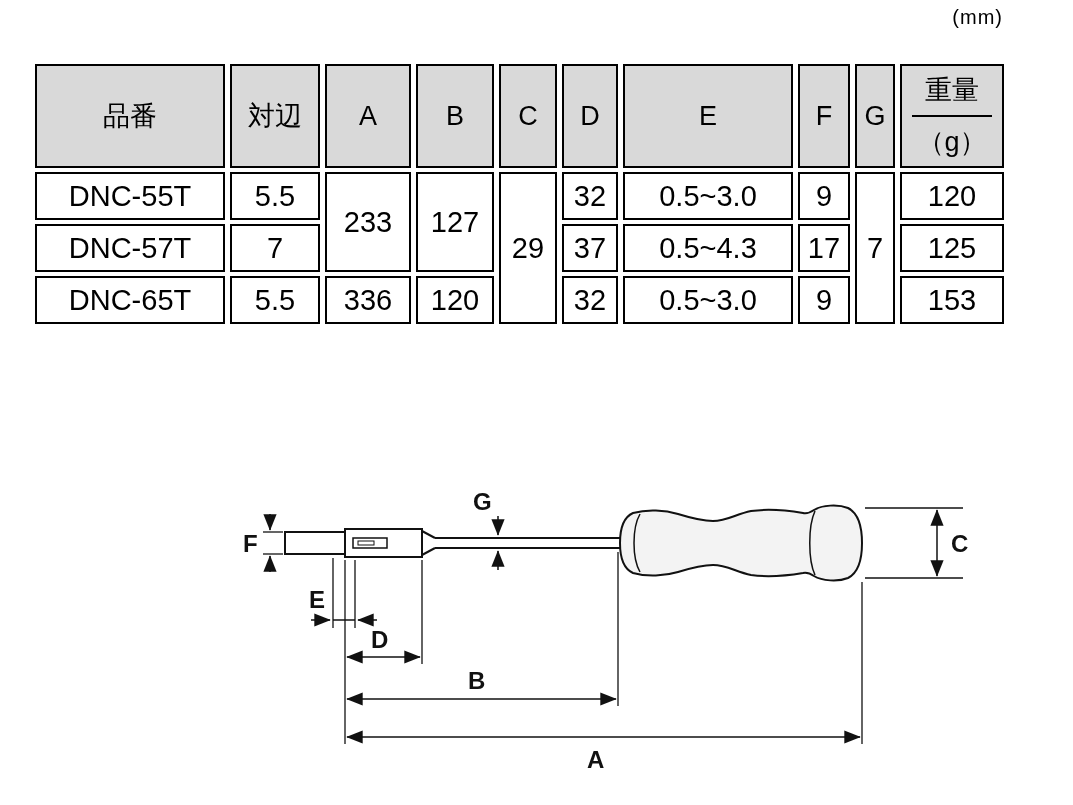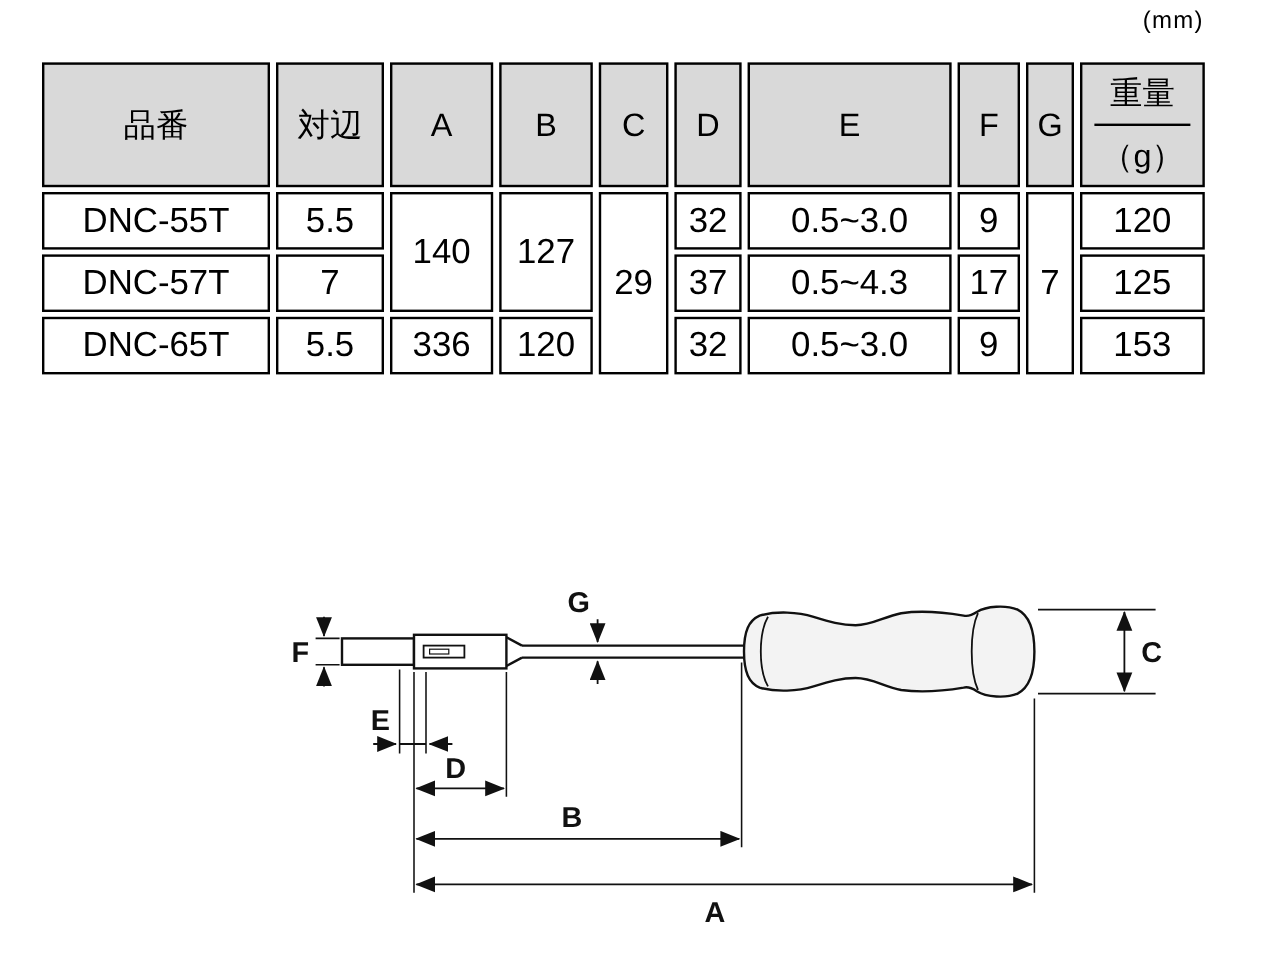--- a/index.html
+++ b/index.html
@@ -15,21 +15,21 @@
 
   .unit-label {
     position: absolute;
     top: 6px; right: 70px;
     font-size: 20px;
     letter-spacing: 1px;
   }
 
   table.spec {
     position: absolute;
-    left: 30px; top: 48px;
+    left: 30px; top: 60px;
     border-collapse: separate;
     border-spacing: 5px 4px;
     table-layout: fixed;
     width: 979px;
   }
   table.spec th, table.spec td {
     border: 2px solid #000;
     text-align: center;
     vertical-align: middle;
     background: #fff;
@@ -99,21 +99,21 @@
         <th>
           <span class="wt-top">重量</span>
           <span class="wt-bottom">（g）</span>
         </th>
       </tr>
     </thead>
     <tbody>
       <tr>
         <td class="part-cell">DNC-55T</td>
         <td>5.5</td>
-        <td rowspan="2">140</td>
+        <td rowspan="2">233</td>
         <td rowspan="2">127</td>
         <td rowspan="3">29</td>
         <td>32</td>
         <td>0.5~3.0</td>
         <td>9</td>
         <td rowspan="3">7</td>
         <td>120</td>
       </tr>
       <tr>
         <td class="part-cell">DNC-57T</td>

